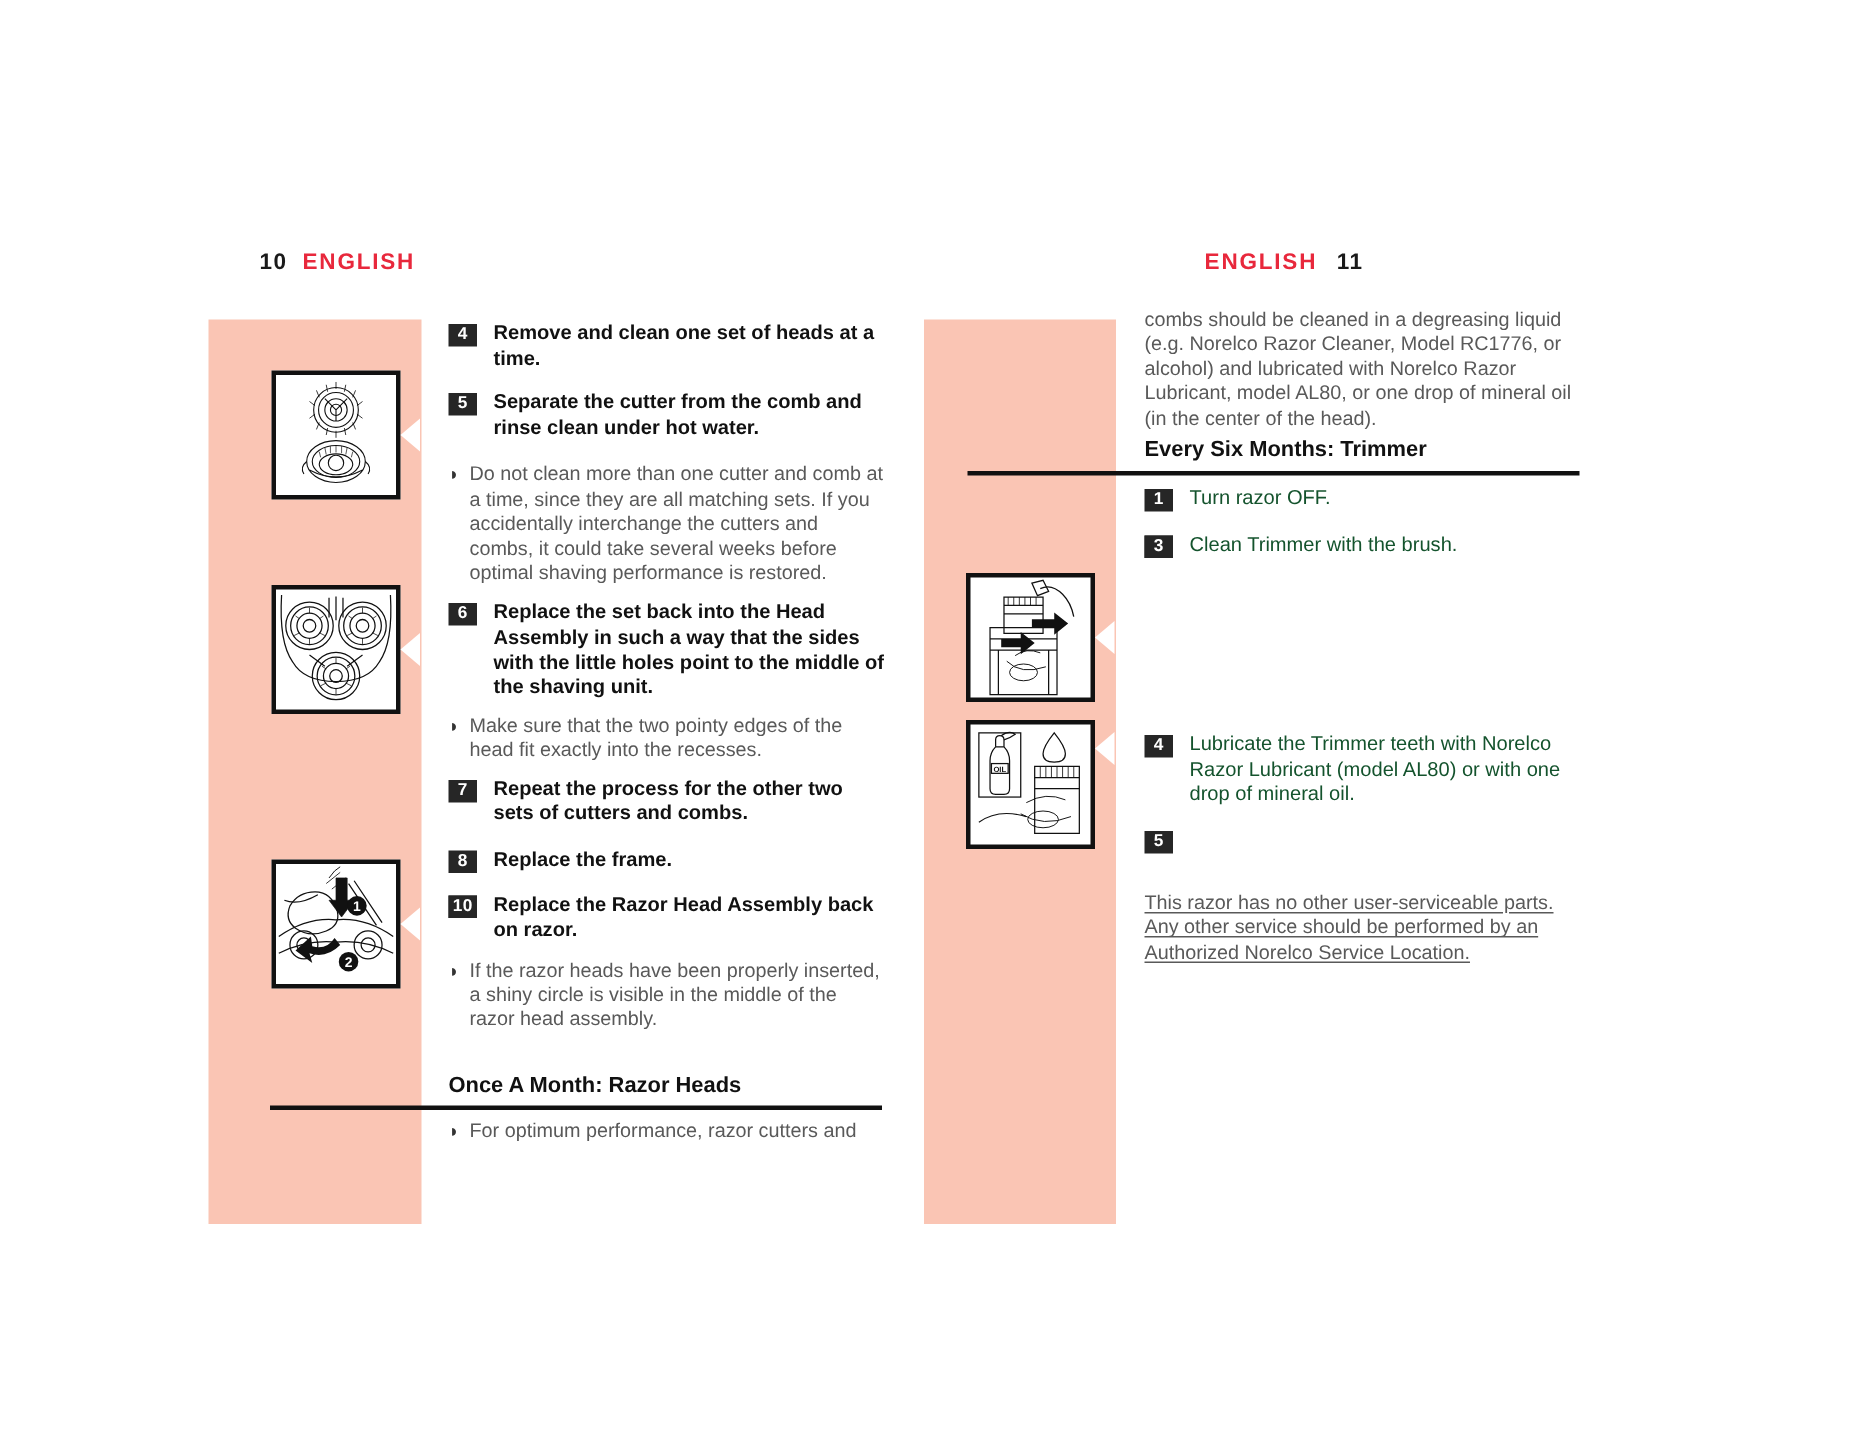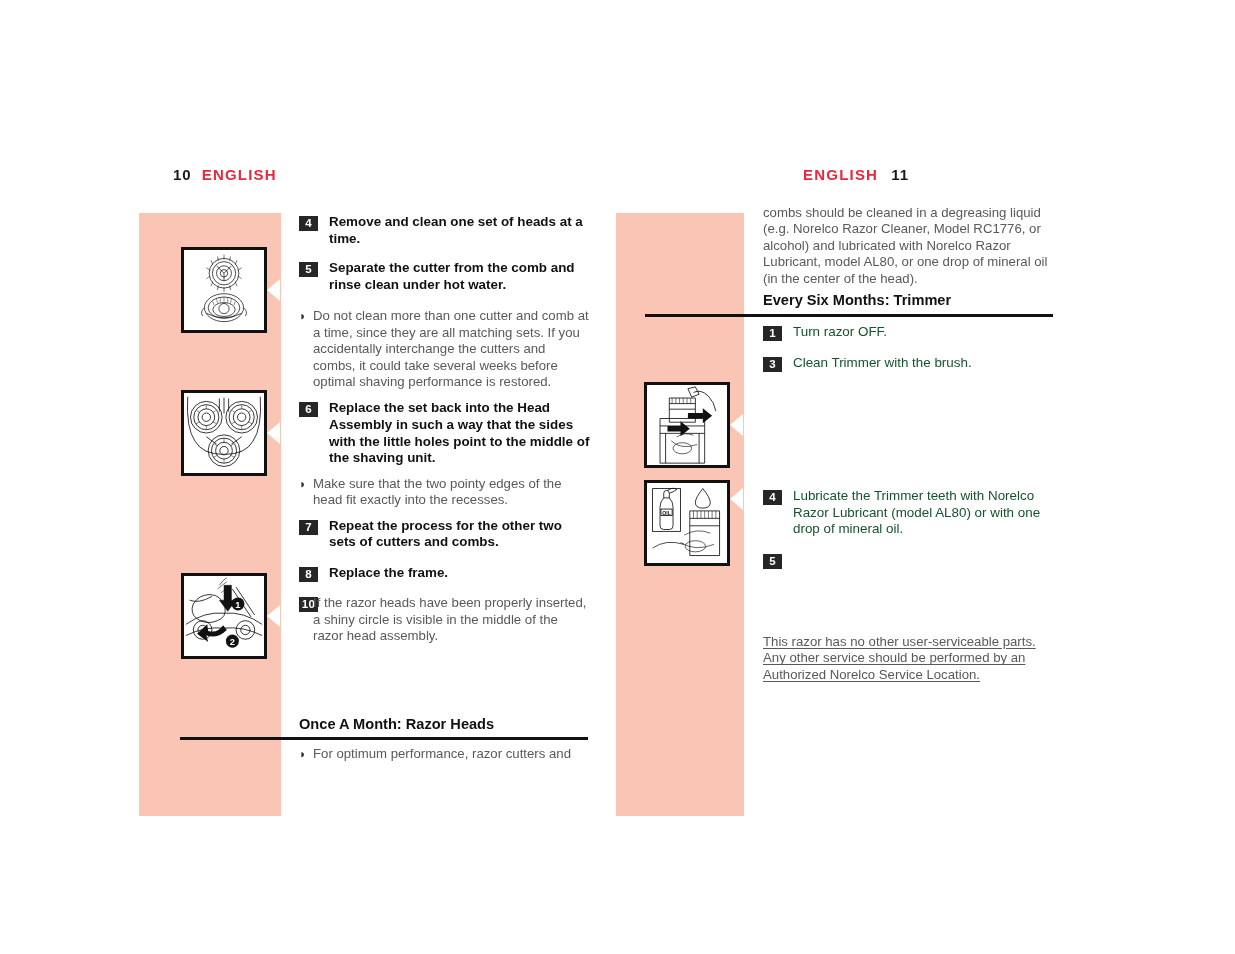--- a/index.html
+++ b/index.html
@@ -228,20 +228,21 @@
       <span class="num">8</span>
       <span class="txt">Replace the frame.</span>
     </div>
 
     <div class="step" style="margin-top:14px;">
       <span class="num">9</span>
     </div>
 
     <div class="step" style="margin-top:13px;">
       <span class="num">10</span>
+      <span class="txt">Replace the Razor Head Assembly back on razor.</span>
     </div>
 
     <div class="para" style="margin-top:10px;">
       <span class="bul">◗</span>
       <span>If the razor heads have been properly inserted, a shiny circle is visible in the middle of the razor head assembly.</span>
     </div>
   </div>
 
   <div style="position:absolute;left:299px;top:716px;width:292px;">
     <div class="h" style="font-size:14.6px;font-weight:bold;color:#111;">Once A Month: Razor Heads</div>
@@ -281,17 +282,17 @@
   <div style="position:absolute;left:763px;top:488px;width:292px;">
     <div class="step light">
       <span class="num">4</span>
       <span class="txt">Lubricate the Trimmer teeth with Norelco Razor Lubricant (model AL80) or with one drop of mineral oil.</span>
     </div>
     <div class="step light" style="margin-top:14px;">
       <span class="num">5</span>
     </div>
   </div>
 
-  <div class="disc" style="position:absolute;left:763px;top:594px;width:282px;margin-top:40px;">
+  <div class="disc" style="position:absolute;left:763px;top:594px;width:282px;">
     <u>This razor has no other user-serviceable parts. Any other service should be performed by an Authorized Norelco Service Location.</u>
   </div>
 
 </div>
 
 </body></html>

